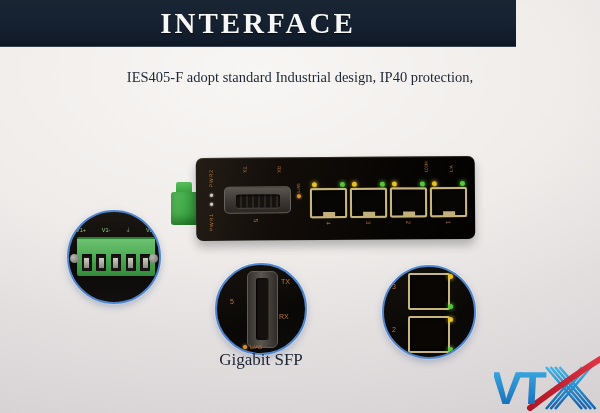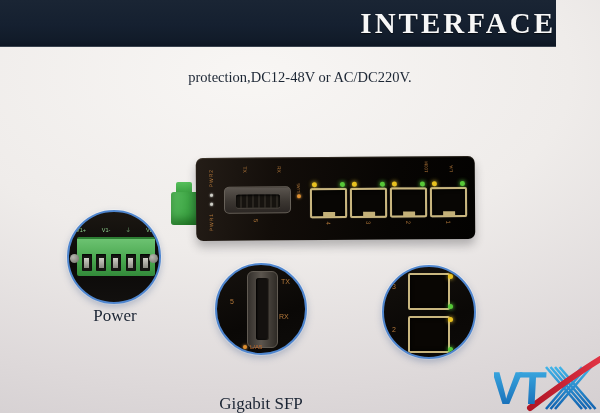--- a/index.html
+++ b/index.html
@@ -6,24 +6,24 @@
   html,body { width:600px; height:413px; overflow:hidden; }
   .stage {
     position:relative; width:600px; height:413px;
     font-family:"Liberation Serif", serif;
     background: radial-gradient(140% 110% at 42% 18%, #f8f6f4 0%, #efecea 38%, #ddd8d9 70%, #cbc6c9 100%);
     overflow:hidden;
   }
 
   
   .banner {
-    position:absolute; left:0; top:0; width:556px; height:47px;
+    position:absolute; left:0; top:0; width:516px; height:47px;
     background: linear-gradient(180deg, #1a2534 0%, #152030 55%, #111b29 88%, #0d1623 100%);
     border-bottom:1px solid #39424e;
-    display:flex; align-items:center; justify-content:flex-end;
+    display:flex; align-items:center; justify-content:center;
   }
   .banner-title {
     color:#f7f7f7; font-size:29px; font-weight:bold; letter-spacing:3px;
     text-shadow:0 1px 1px rgba(0,0,0,0.6);
   }
 
   
   .desc { position:absolute; left:0; top:64px; width:600px; text-align:center;
           color:#1c2634; font-size:14.5px; line-height:26px; }
 
@@ -105,37 +105,37 @@
     background:linear-gradient(160deg,#15110d 0%, #0a0806 60%, #0d0b09 100%); }
   .portv { position:absolute; left:24px; width:42px; height:37px;
     border:2px solid #c9b67f; background:#090603; border-radius:2px;
     box-shadow:inset 0 0 4px #000; }
   .c-rj45 .pnum2 { position:absolute; left:8px; font-size:7px; color:#b5793a;
     font-family:"Liberation Sans",sans-serif; }
   .c-rj45 .led { position:absolute; left:64px; top:auto; }
 
   .callout-label { position:absolute; text-align:center; color:#1a2433; }
   .lab-power { left:60px; top:306px; width:110px; font-size:17px; }
-  .lab-sfp   { left:196px; top:350px; width:130px; font-size:17px;margin-top:44px; }
+  .lab-sfp   { left:196px; top:350px; width:130px; font-size:17px; }
   .lab-rj45  { left:362px; top:366px; width:135px; font-size:15.5px; }
 
   
   .vtx { position:absolute; left:494px; top:356px; width:106px; height:57px; }
 </style>
 </head>
 <body>
 
 <div class="stage">
 
   <div class="banner">
     <div class="banner-title">INTERFACE</div>
   </div>
 
   <div class="desc">
-    <div>protection,DC12-48V or AC/DC220V.</div>
+    <div>IES405-F adopt standard Industrial design, IP40 protection,</div>
   </div>
 
   <div class="dev-conn-top"></div>
   <div class="dev-conn"></div>
   <div class="dev-body">
     <div class="pwr-col">
       <span class="tiny vtext">PWR2</span>
       <span class="mini-led"></span>
       <span class="mini-led"></span>
       <span class="tiny vtext">PWR1</span>
@@ -191,21 +191,20 @@
       <span class="term-slot">
           <span class="term-screw"></span>
         </span>
       <span class="term-slot">
           <span class="term-screw"></span>
         </span>
     </div>
     <span class="panel-screw" style="left:1px"></span>
     <span class="panel-screw" style="right:1px"></span>
   </div>
-  <div class="callout-label lab-power">Power</div>
 
   <div class="circle c-sfp">
     <div class="cage-v">
       <div class="cage-v-slot"></div>
     </div>
     <span class="tiny" style="left:64px; top:13px">TX</span>
     <span class="tiny" style="left:62px; top:48px">RX</span>
     <span class="tiny" style="left:13px; top:33px">5</span>
     <div class="sfp-led-row">
       <span class="led-dot-sm"></span>

